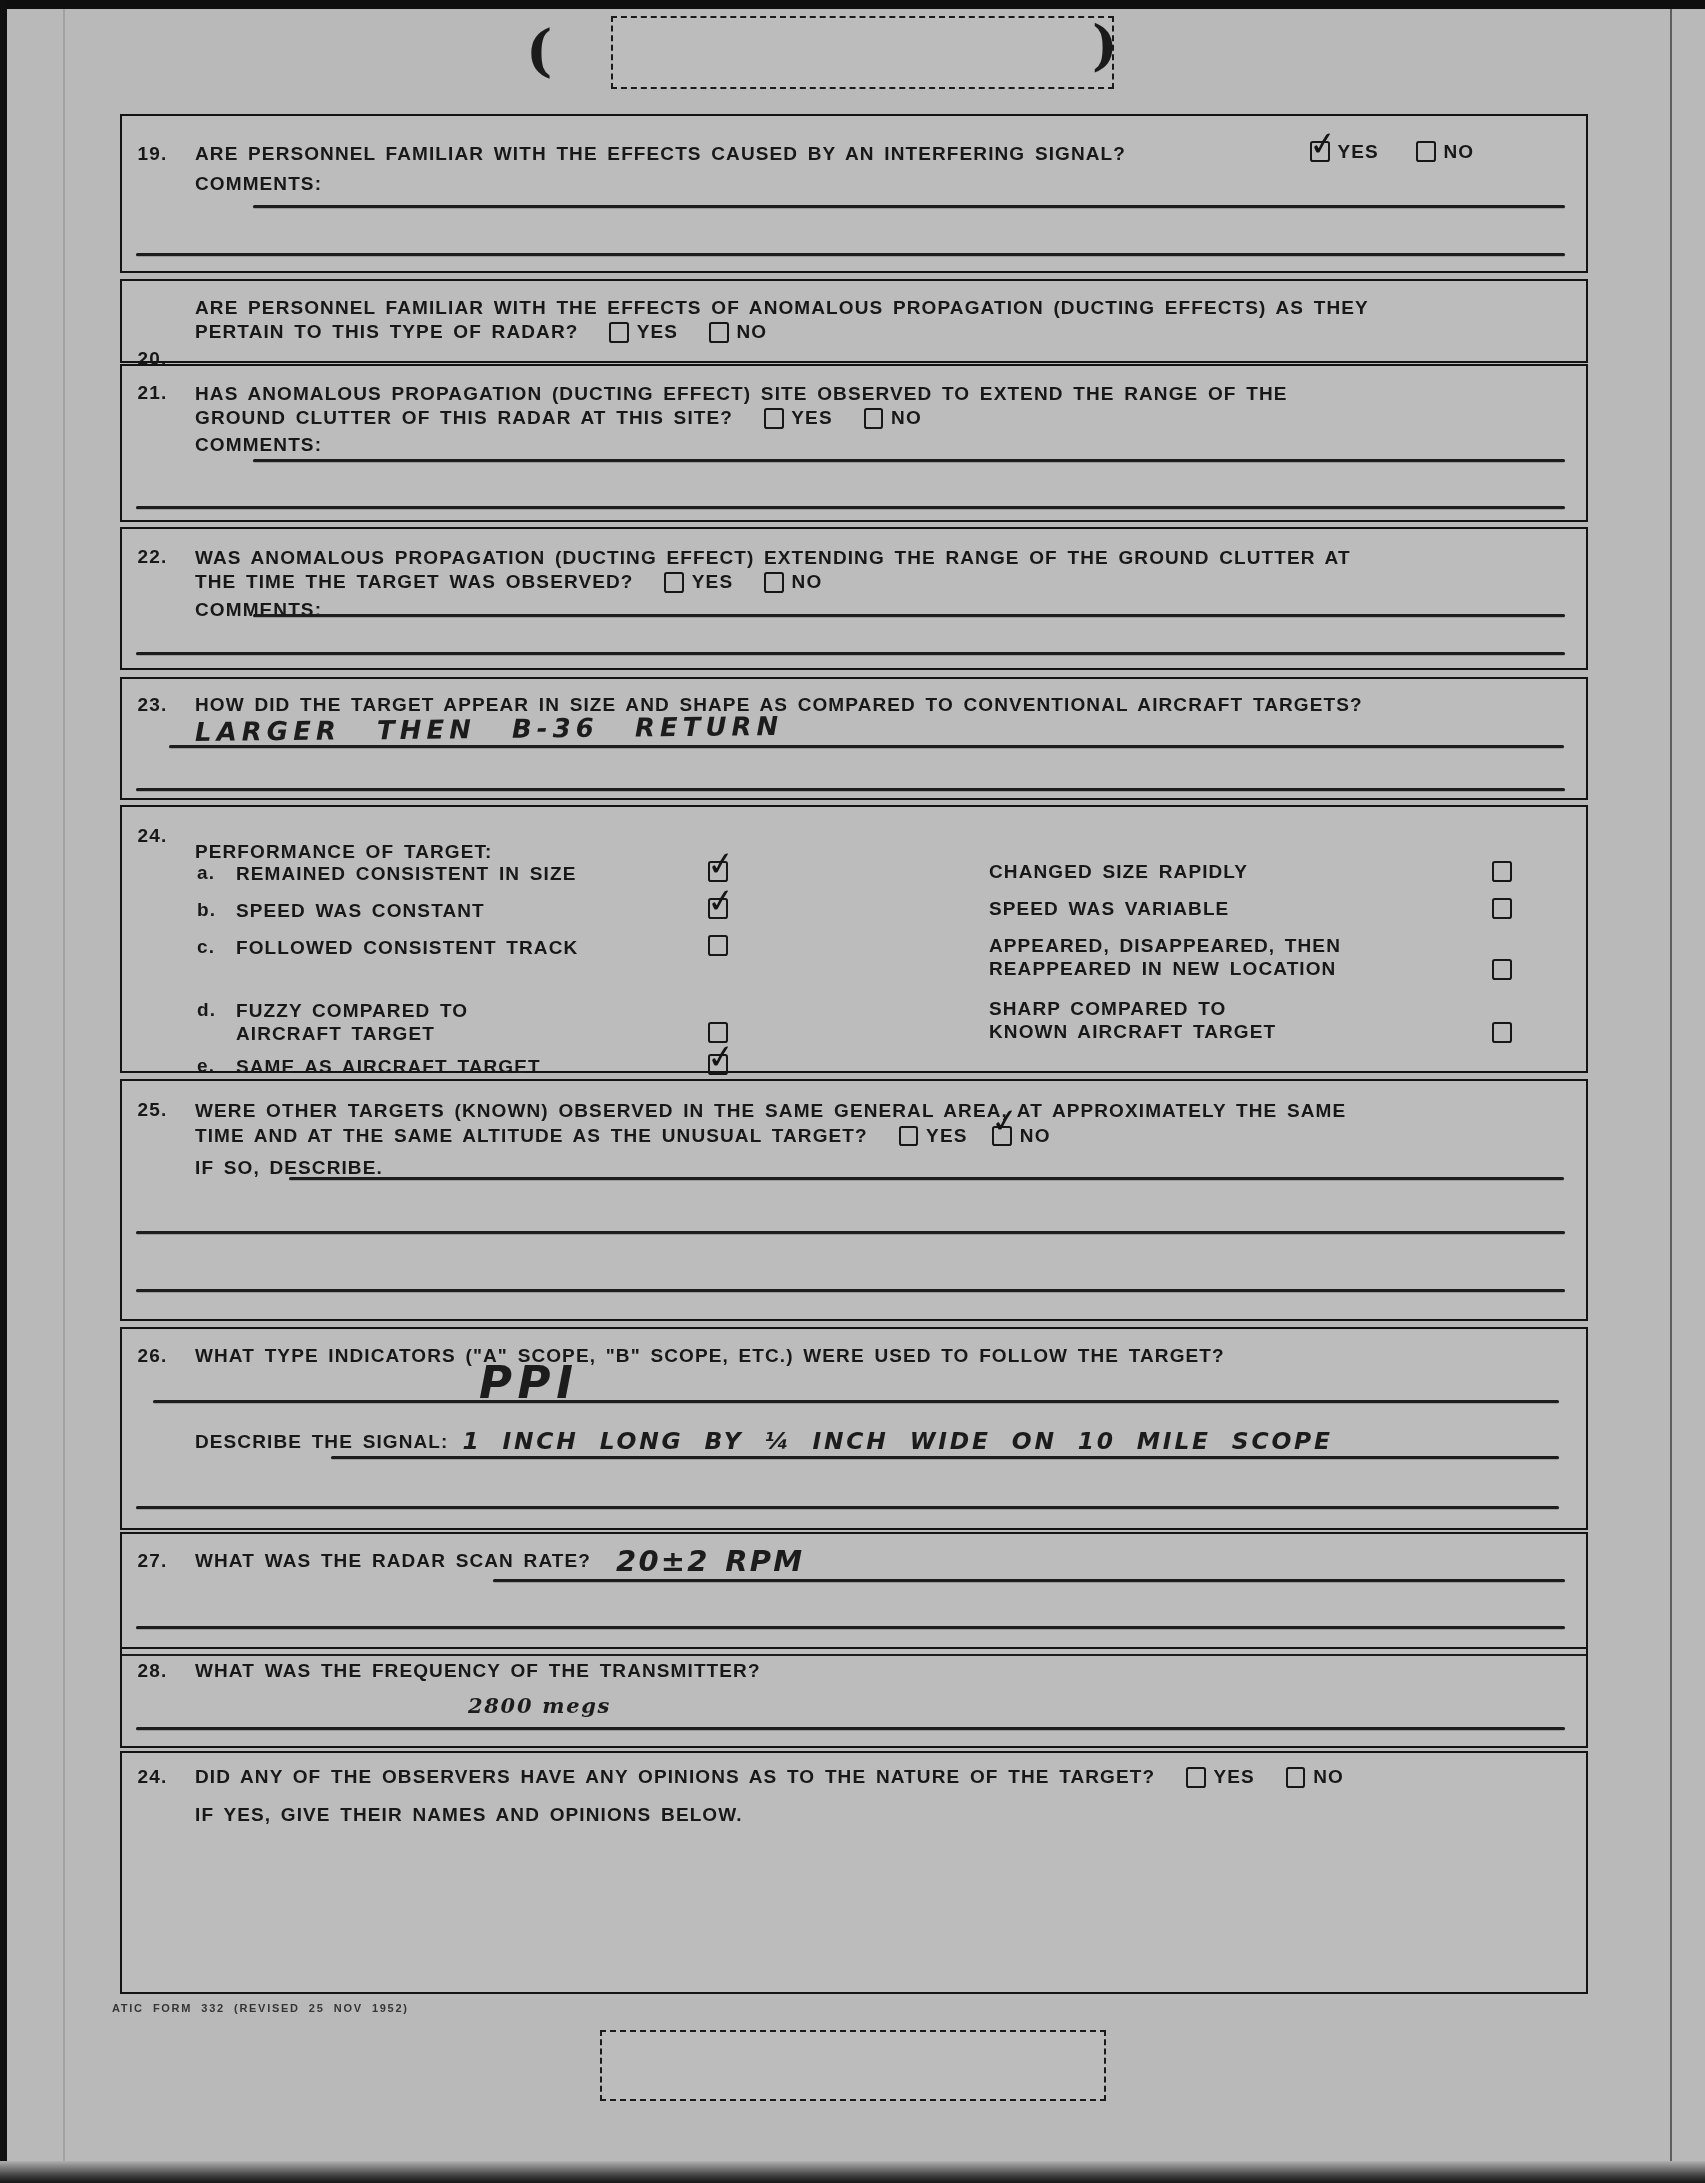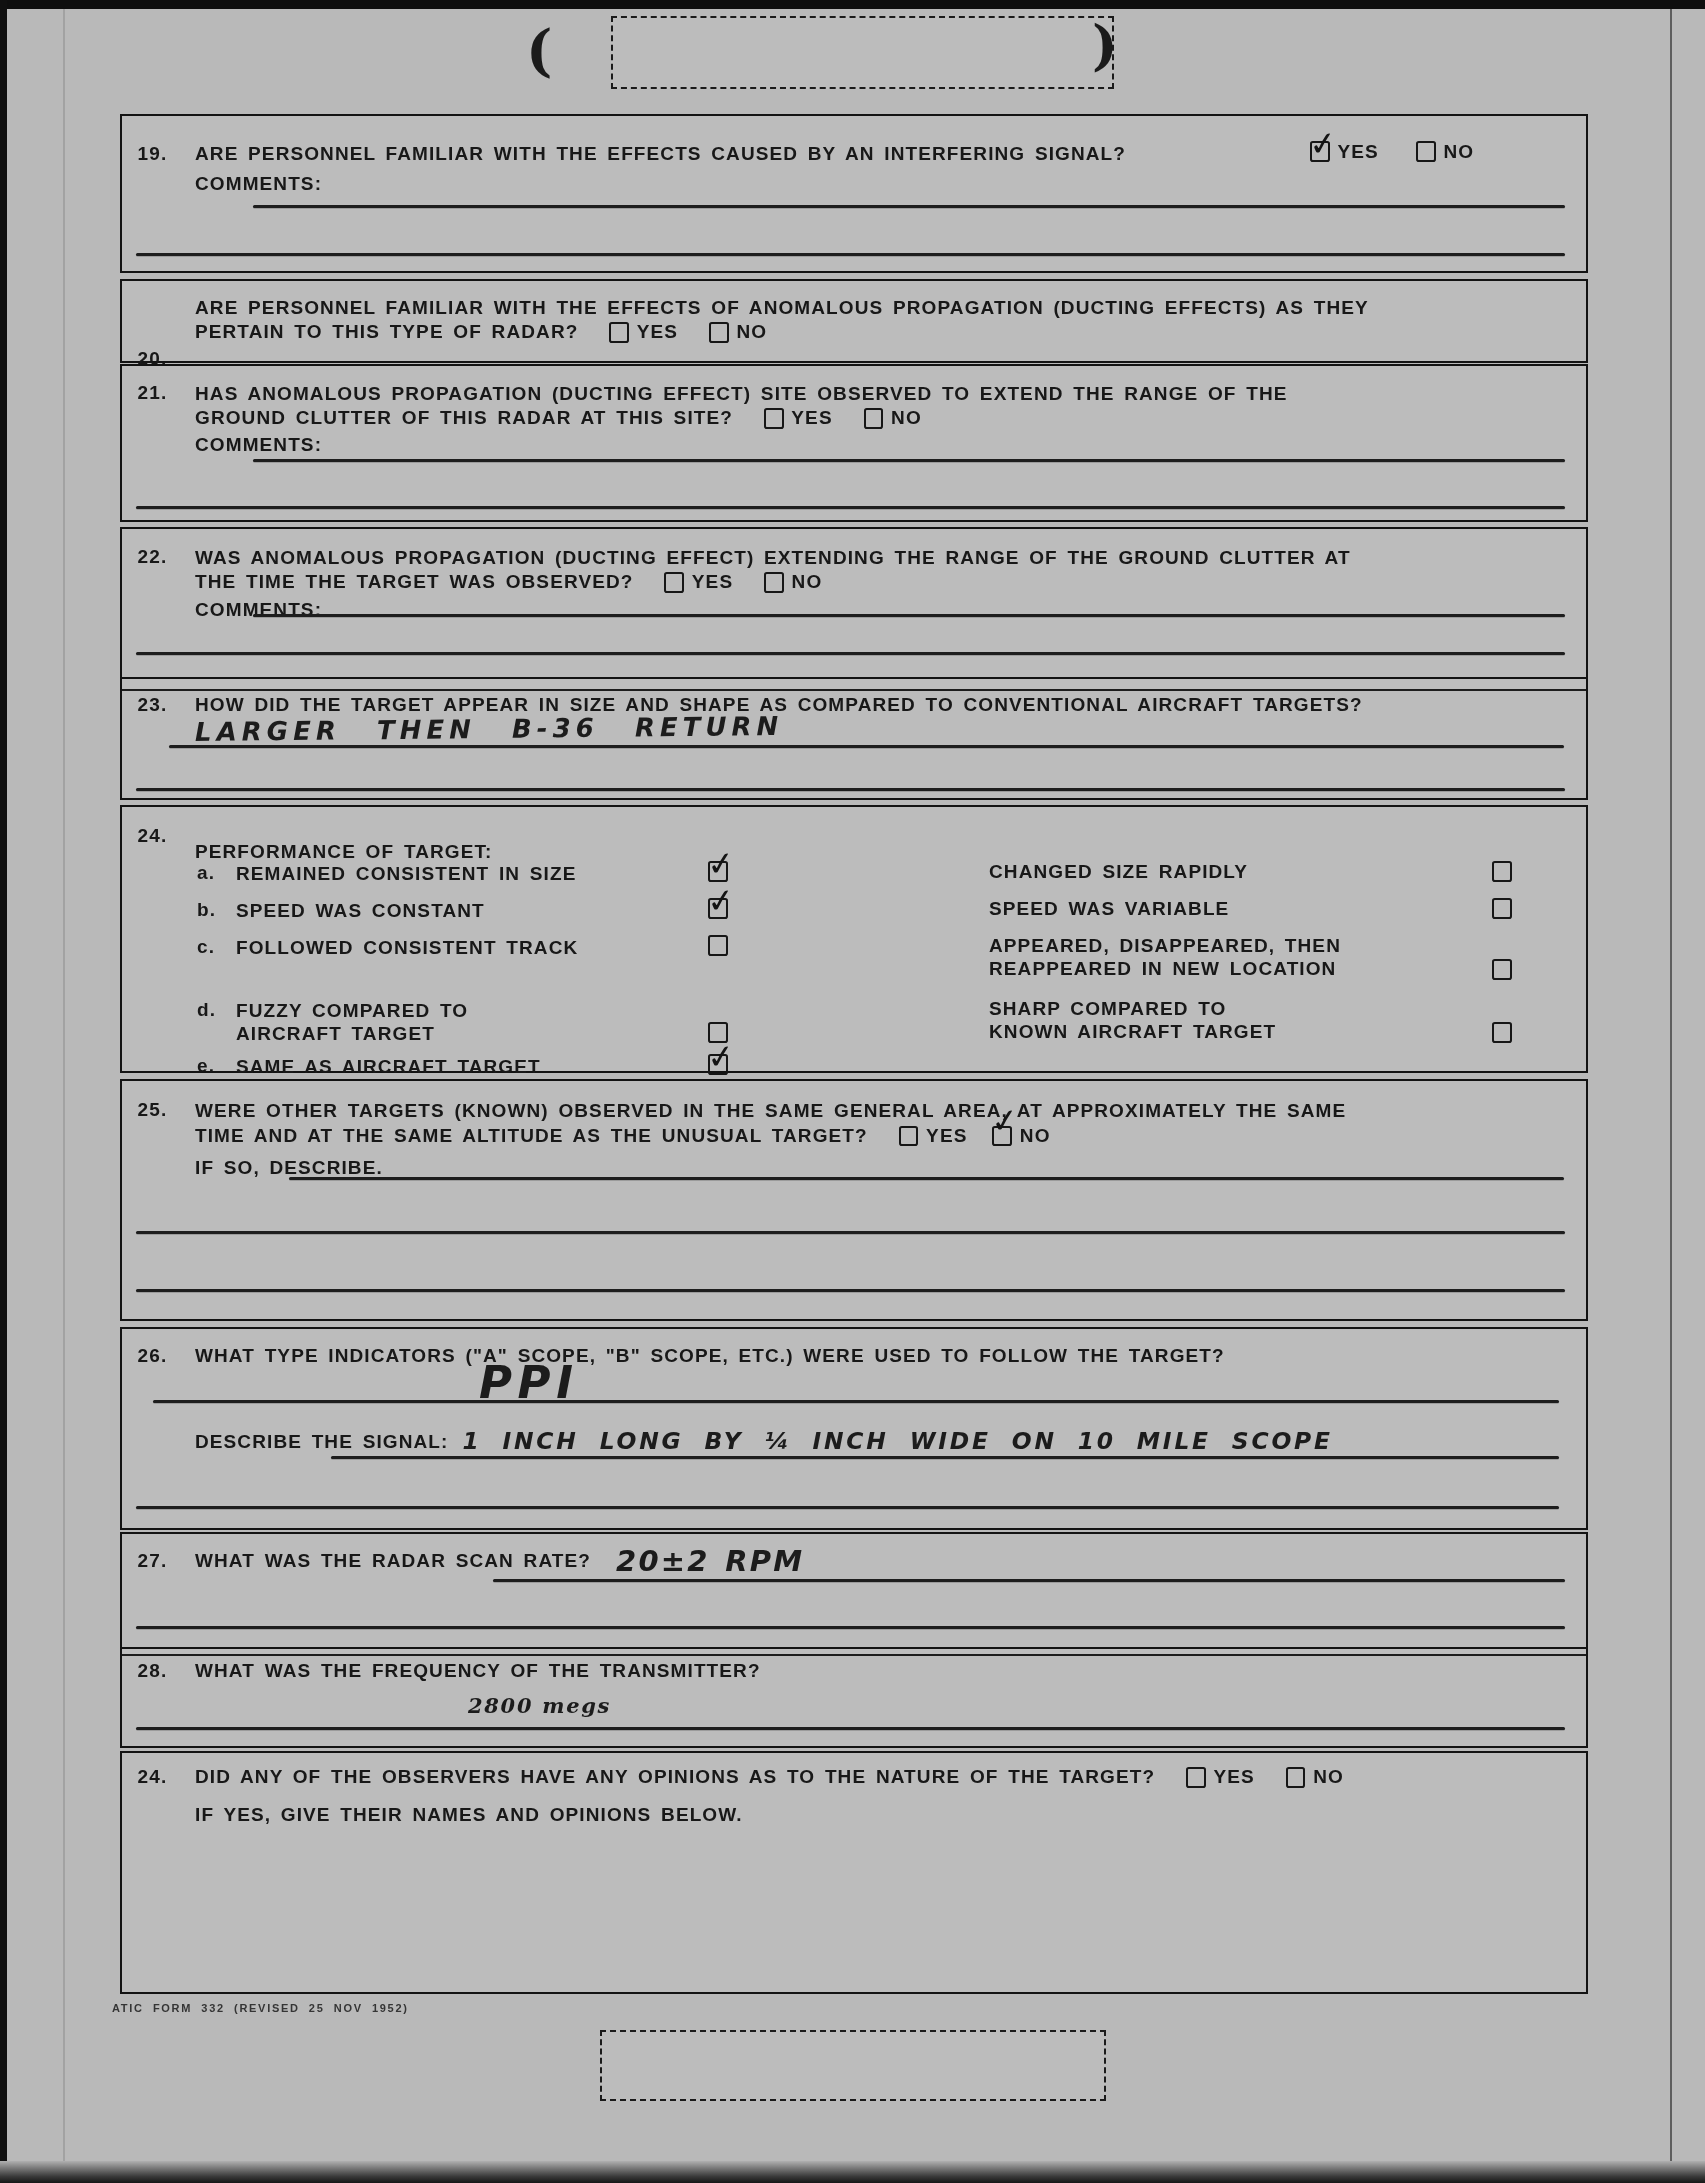--- a/index.html
+++ b/index.html
@@ -115,21 +115,21 @@
           <span class="cb"></span>
           <span class="ynlab">NO</span>
         </span>
       </span>
     </div>
     <span class="ft qtext" style="top:68px;">COMMENTS:</span>
     <div class="bline" style="left:131px;top:93px;width:1312px;"></div>
     <div class="bline" style="left:14px;top:140px;width:1429px;"></div>
   </div>
 
-  <div class="qbox" style="top:527px;height:164px;padding-left:24px;">
+  <div class="qbox" style="top:527px;height:143px;padding-left:24px;">
     <span class="ft qnum" style="top:16.7px;">22.</span>
     <div class="ft qtext" style="top:16.7px;">
       <span class="tline">WAS ANOMALOUS PROPAGATION (DUCTING EFFECT) EXTENDING THE RANGE OF THE GROUND CLUTTER AT</span>
       <span class="tline flexline">
         <span>THE TIME THE TARGET WAS OBSERVED?</span>
         <span class="yn">
           <span class="cb"></span>
           <span class="ynlab">YES</span>
         </span>
         <span class="yn">

